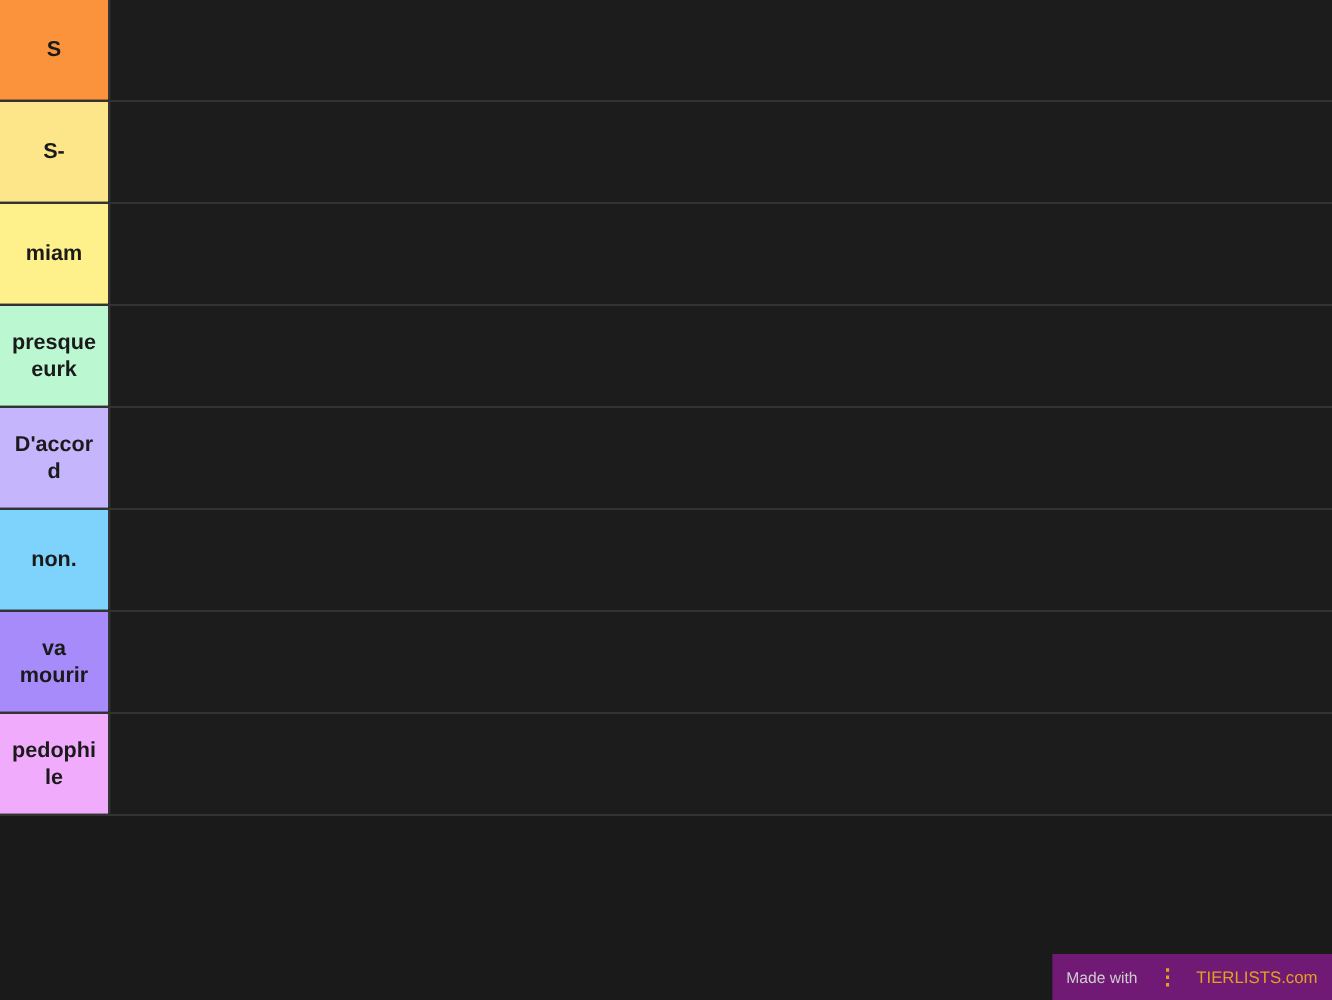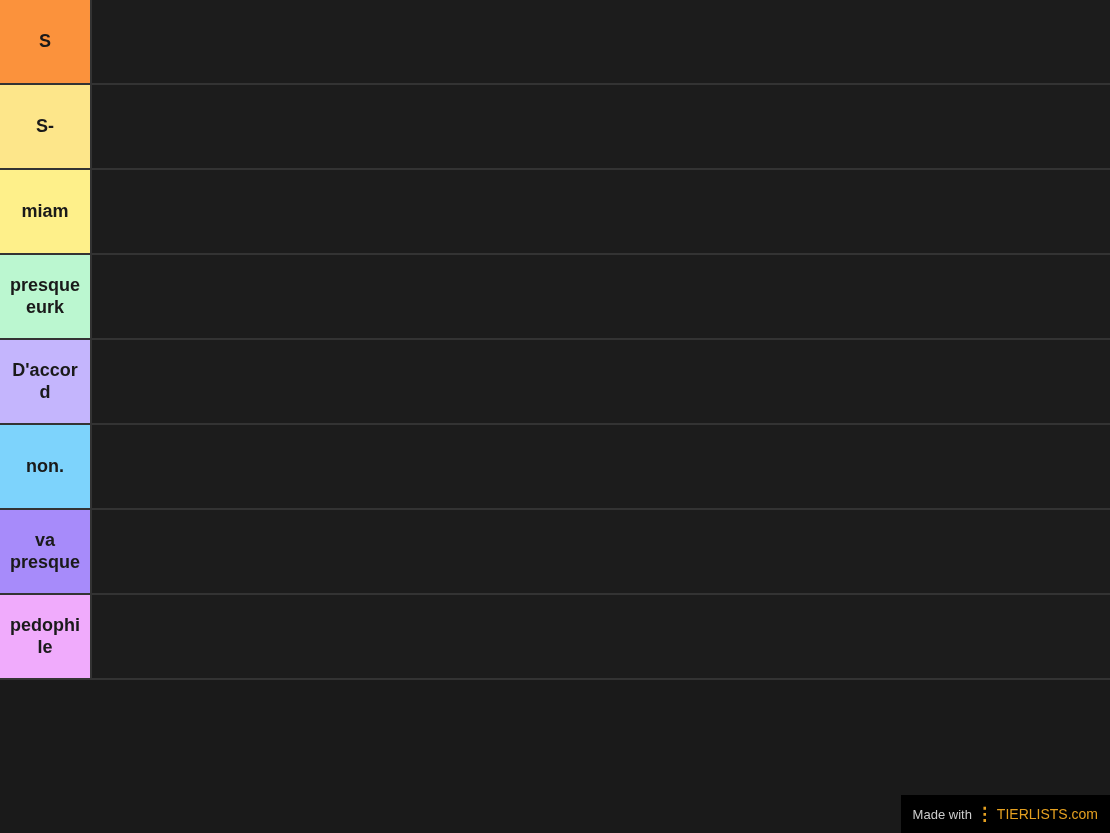--- a/index.html
+++ b/index.html
@@ -45,25 +45,25 @@
       flex: 1;
       background-color: #1c1c1c;
       border-left: 2px solid #333;
       min-height: 83px;
     }
 
     .footer {
       position: fixed;
       bottom: 0;
       right: 0;
-      background-color: #000000;
+      background-color: #701a75;
       padding: 8px 12px;
       display: flex;
       align-items: center;
-      gap: 4px;
+      gap: 16px;
       font-size: 13px;
       color: #ccc;
     }
 
     .footer-brand {
       font-weight: normal;
       color: #e5a020;
       font-size: 14px;
     }
 
@@ -97,21 +97,21 @@
     </div>
     <div class="tier-row">
       <div class="tier-label" style="background-color: #c4b5fd; color: rgb(26, 26, 26); white-space: pre-line;">D'accord</div>
       <div class="tier-content"></div>
     </div>
     <div class="tier-row">
       <div class="tier-label" style="background-color: rgb(125, 211, 252); color: rgb(26, 26, 26); white-space: pre-line;">non.</div>
       <div class="tier-content"></div>
     </div>
     <div class="tier-row">
-      <div class="tier-label" style="background-color: rgb(167, 139, 250); color: rgb(26, 26, 26); white-space: pre-line;">va presque</div>
+      <div class="tier-label" style="background-color: rgb(167, 139, 250); color: rgb(26, 26, 26); white-space: pre-line;">va mourir</div>
       <div class="tier-content"></div>
     </div>
     <div class="tier-row">
       <div class="tier-label" style="background-color: rgb(240, 171, 252); color: rgb(26, 26, 26); white-space: pre-line;">pedophile</div>
       <div class="tier-content"></div>
     </div>
   </div>
 
 <div class="footer">
   <span>Made with</span>

